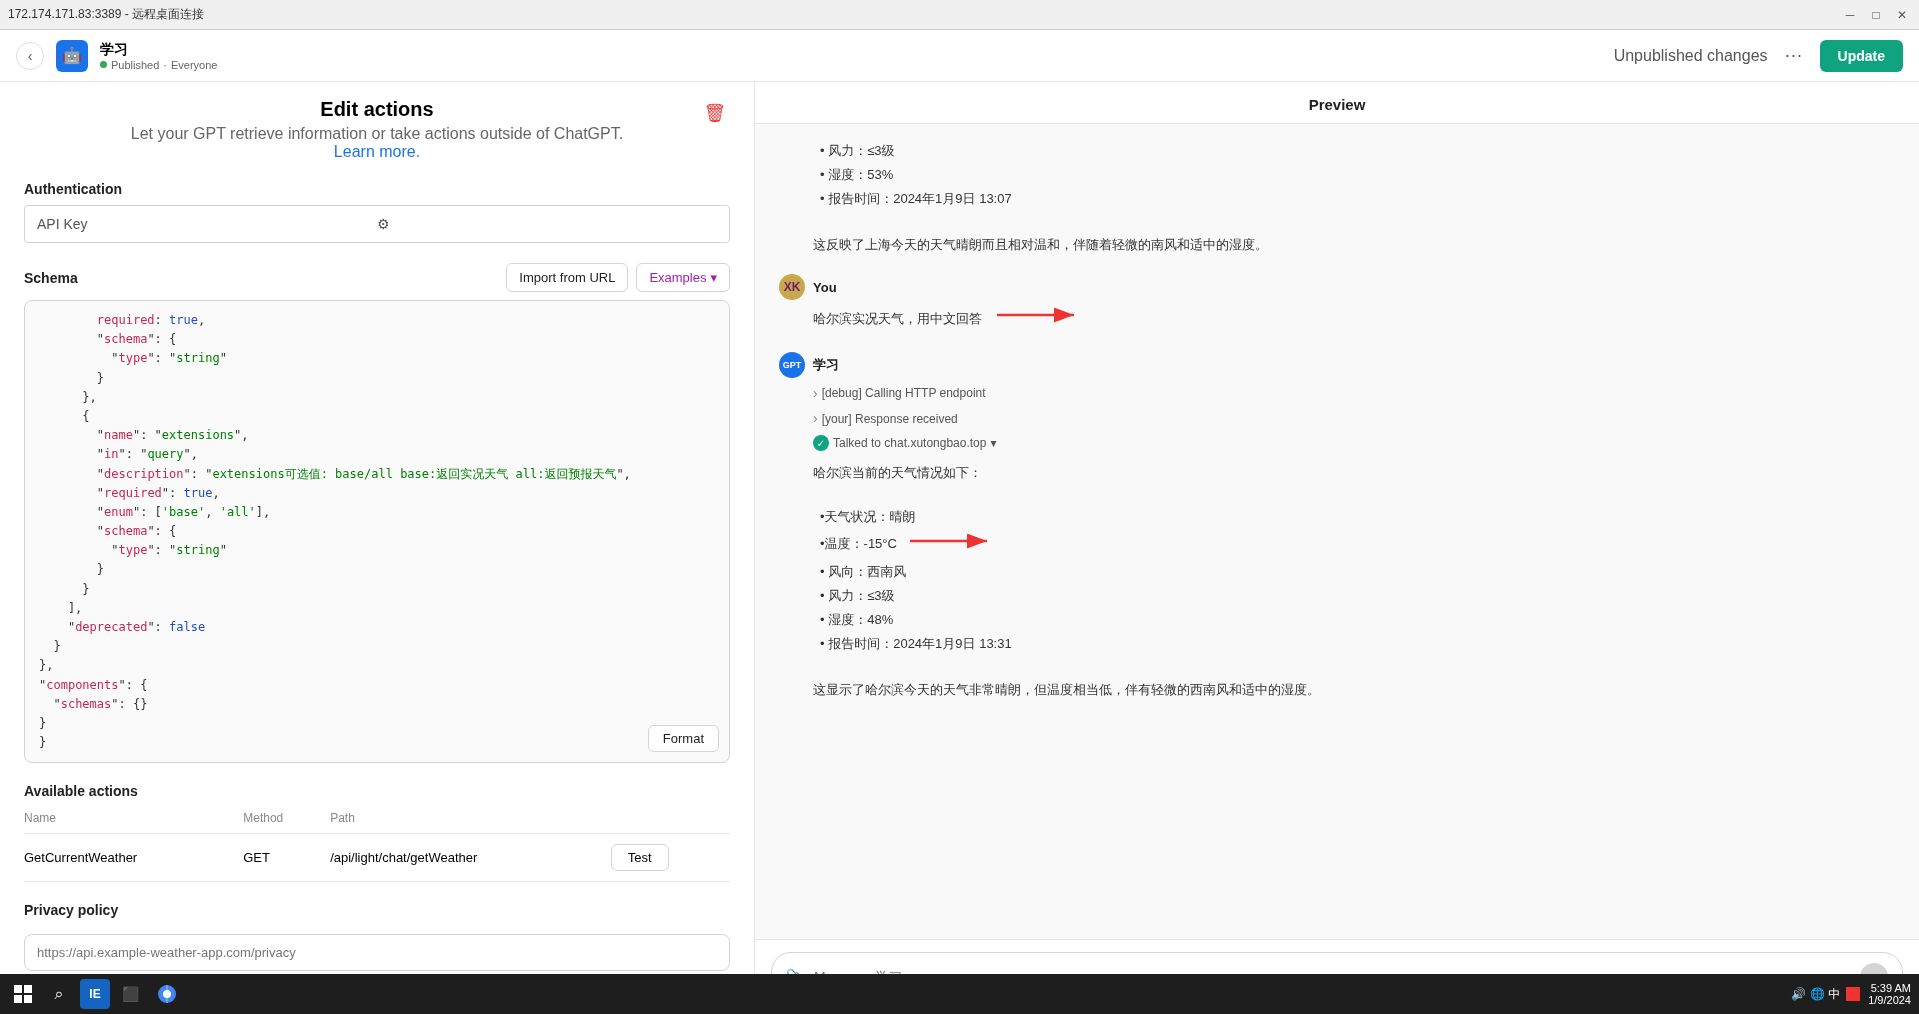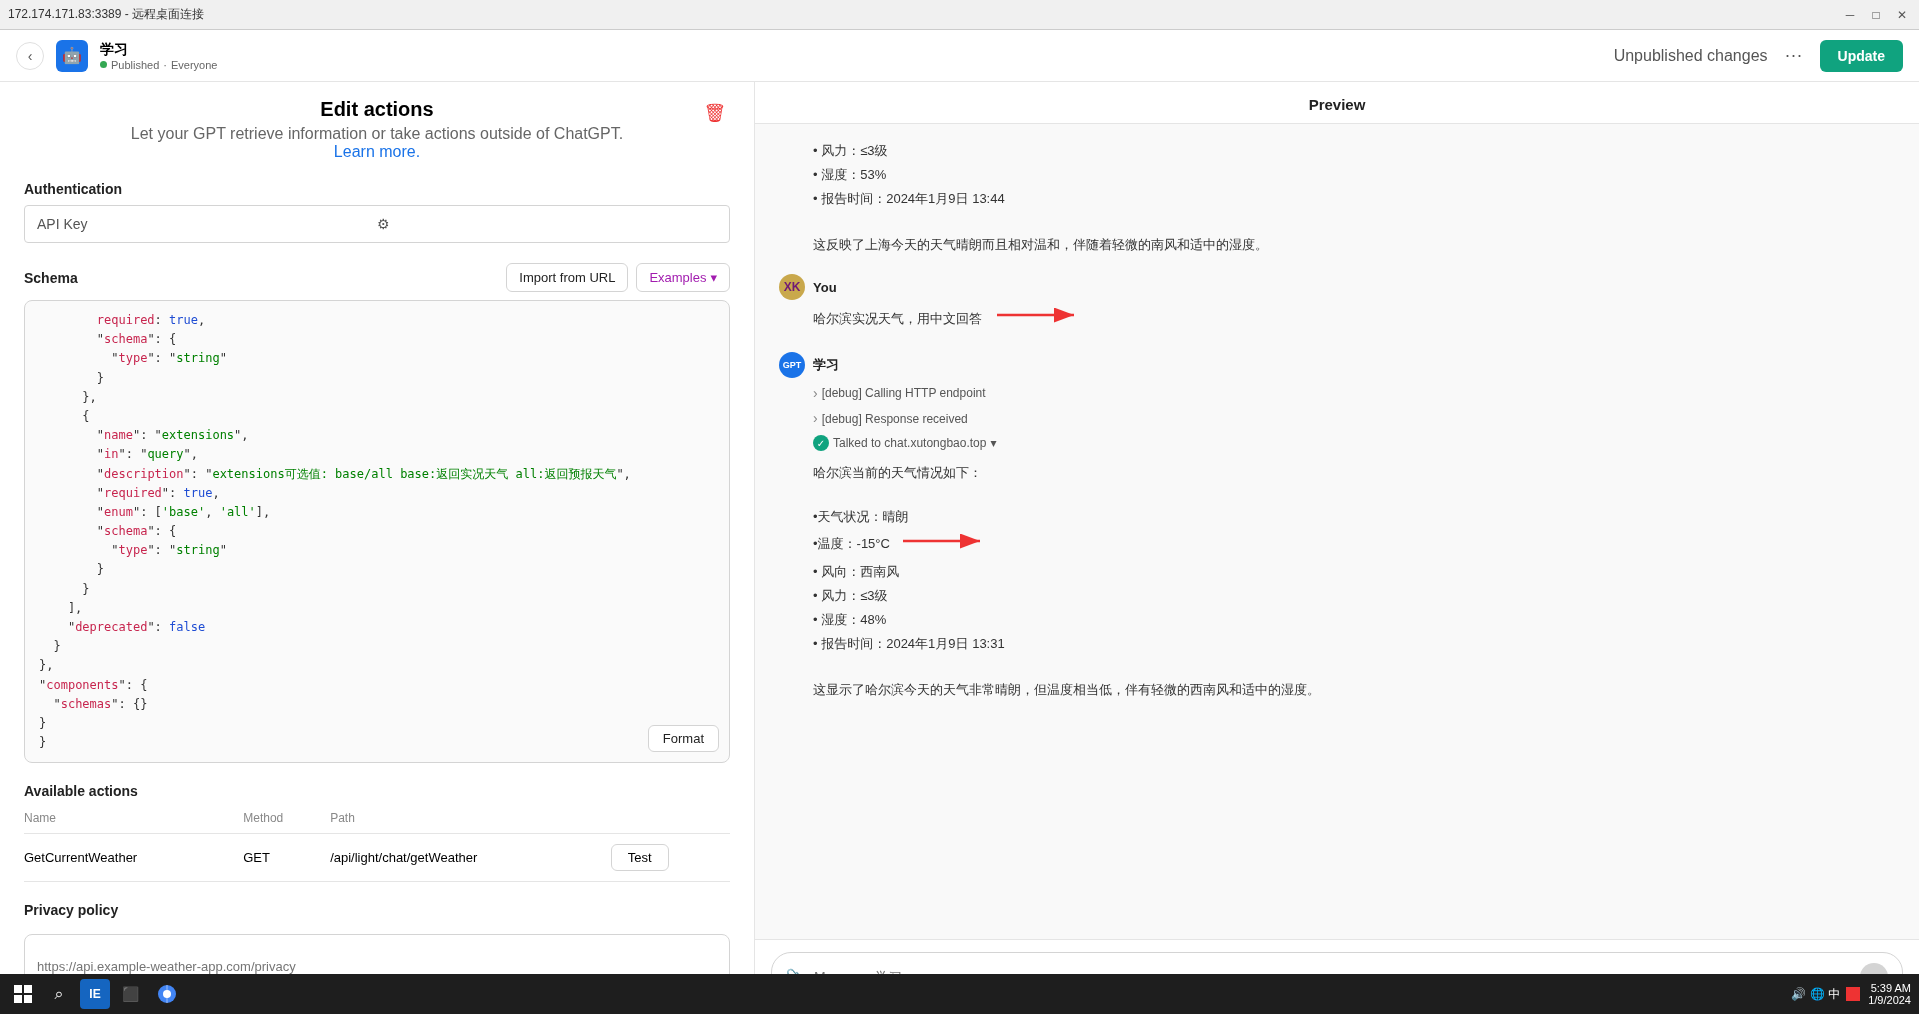--- a/index.html
+++ b/index.html
@@ -170,21 +170,21 @@
       font-size: 13px;
       background: #fff;
       cursor: pointer;
     }
 
     .privacy-section { margin-top: 20px; }
     .privacy-input {
       width: 100%;
       border: 1px solid #d4d4d4;
       border-radius: 8px;
-      padding: 24px 12px;
+      padding: 10px 12px;
       font-size: 13px;
       color: #aaa;
       margin-top: 8px;
       outline: none;
     }
 
     
     .right-panel {
       flex: 1;
       background: #f9f9f9;
@@ -210,21 +210,21 @@
     .msg-block { margin-bottom: 18px; }
     .msg-label { font-size: 13px; font-weight: 600; color: #222; margin-bottom: 4px; display: flex; align-items: center; gap: 8px; }
     .msg-avatar {
       width: 26px; height: 26px; border-radius: 50%;
       display: flex; align-items: center; justify-content: center;
       font-size: 12px; font-weight: 700;
     }
     .avatar-user { background: #c9a84c; color: #701a75; }
     .avatar-gpt { background: #1a73e8; color: #fff; font-size: 10px; }
     .msg-content { font-size: 13px; color: #333; line-height: 1.7; padding-left: 34px; }
-    .msg-content ul { list-style: none; }
+    .msg-content ul { list-style: none; margin-left: 7px; }
     .msg-content ul li::before { content: "• "; }
     .msg-content ul li { margin-bottom: 2px; }
 
     .debug-line { font-size: 12px; color: #555; display: flex; align-items: center; gap: 4px; cursor: pointer; margin-bottom: 2px; }
     .debug-line::before { content: "›"; font-size: 14px; color: #888; }
     .talked-line { font-size: 12px; color: #555; display: flex; align-items: center; gap: 4px; margin-bottom: 8px; }
     .talked-check { width: 16px; height: 16px; border-radius: 50%; background: #10a37f; color: #fff; display: flex; align-items: center; justify-content: center; font-size: 10px; }
 
     .preview-input-area {
       padding: 12px 16px;
@@ -391,21 +391,21 @@
   <div class="right-panel">
     <div class="preview-header">Preview</div>
 
     <div class="preview-messages">
 
       <div class="msg-block">
         <div class="msg-content">
           <ul>
             <li>风力：≤3级</li>
             <li>湿度：53%</li>
-            <li>报告时间：2024年1月9日 13:44</li>
+            <li>报告时间：2024年1月9日 13:07</li>
           </ul>
           <br>
           <span>这反映了上海今天的天气晴朗而且相对温和，伴随着轻微的南风和适中的湿度。</span>
         </div>
       </div>
 
       <div class="msg-block">
         <div class="msg-label">
           <div class="msg-avatar avatar-user">XK</div>
           <span>You</span>
@@ -425,21 +425,21 @@
         </div>
       </div>
 
       <div class="msg-block">
         <div class="msg-label">
           <div class="msg-avatar avatar-gpt" style="background:#1a73e8;font-size:9px;">GPT</div>
           <span>学习</span>
         </div>
         <div class="msg-content">
           <div class="debug-line">[debug] Calling HTTP endpoint</div>
-          <div class="debug-line">[debug] Response received</div>
+          <div class="debug-line">[your] Response received</div>
           <div class="talked-line">
             <span class="talked-check">✓</span>
             <span>Talked to chat.xutongbao.top</span>
             <span>▾</span>
           </div>
           <div>哈尔滨当前的天气情况如下：</div>
           <br>
           <ul>
             <li style="display:flex;align-items:center;">天气状况：晴朗</li>
             <li style="display:flex;align-items:center;">

